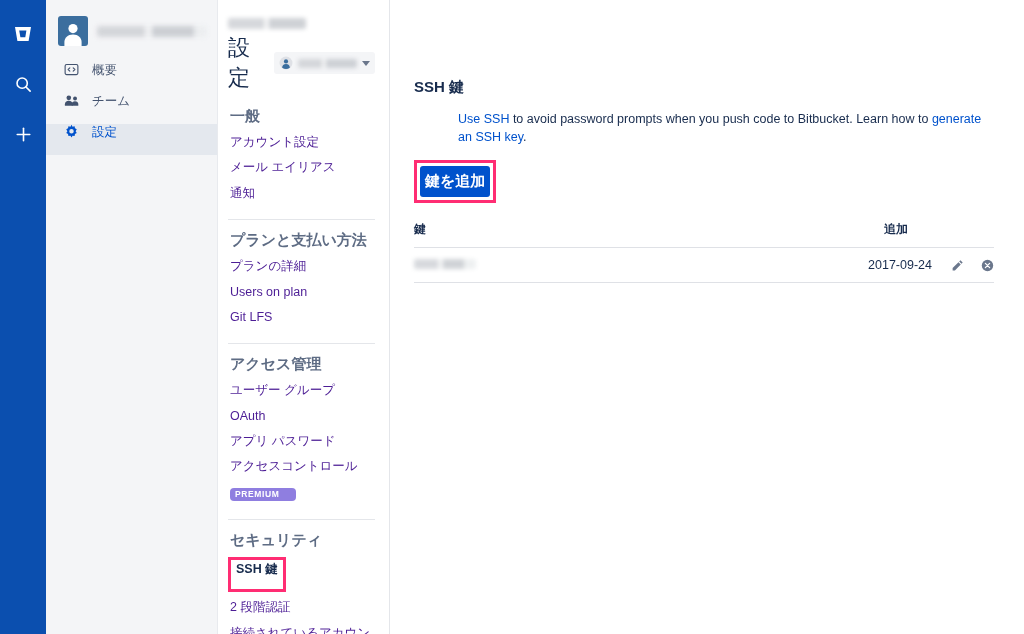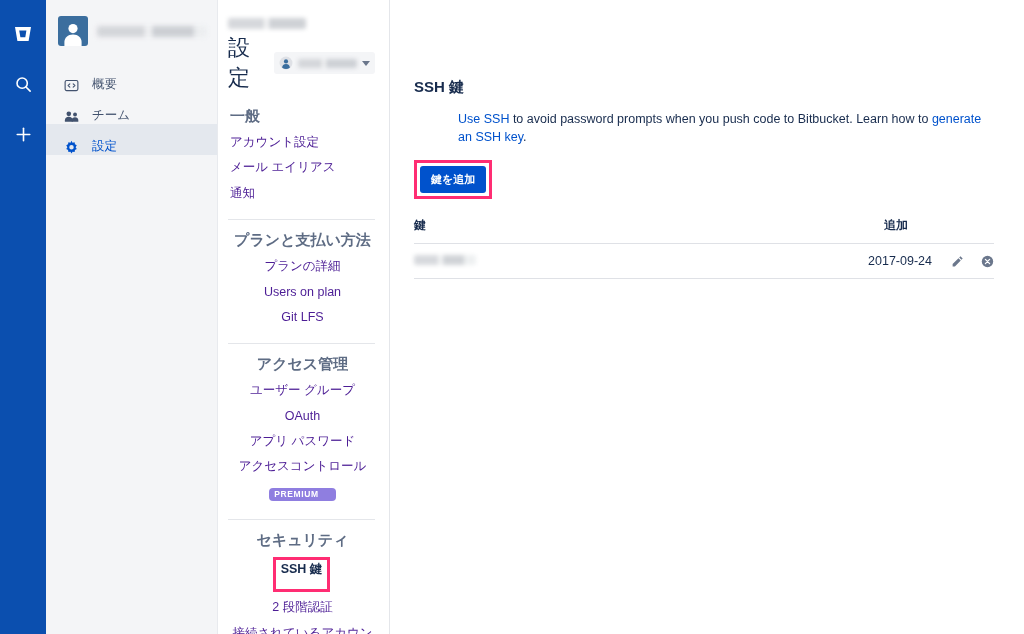--- a/index.html
+++ b/index.html
@@ -52,21 +52,21 @@
   .avatar-sq svg { display:block; }
   .blur-name {
     margin-left: 9px;
     height: 11px; flex: 1;
     background: linear-gradient(90deg,#d2d4d8 0 44%, #f1f2f4 44% 50%, #c9ccd1 50% 88%, #eceef0 88% 100%);
     filter: blur(2.4px);
     border-radius: 2px;
     opacity: .95;
   }
   .nav-item {
-    display: flex; align-items: flex-end;
+    display: flex; align-items: flex-start;
     height: 31px;
     padding-left: 18px;
     color: #42526E;
     cursor: pointer;
   }
   .nav-item .nav-ico {
     width: 22px; flex: 0 0 22px;
     display: flex; align-items: center; justify-content: flex-start;
     color: #42526E;
   }
@@ -101,21 +101,21 @@
   }
   .acct-select .mini-av { width: 14px; height: 14px; flex: 0 0 14px; }
   .acct-select .sel-blur {
     flex: 1; height: 9px; margin: 0 5px;
     background: linear-gradient(90deg,#d4d6da 0 40%, #f2f3f4 40% 47%, #cdd0d5 47% 100%);
     filter: blur(2px); border-radius: 2px;
   }
   .caret { width: 0; height: 0; border-left: 4px solid transparent; border-right: 4px solid transparent; border-top: 5px solid #6B778C; }
 
   .sgroup { padding-bottom: 8px; }
-  .sgroup + .sgroup { border-top: 1px solid #E4E6EA; padding-top: 9px; text-align: center; }
+  .sgroup + .sgroup { border-top: 1px solid #E4E6EA; padding-top: 9px; }
   .sgroup-title { font-size: 15px; font-weight: bold; color: #5E6C84; margin: 2px 0 9px 2px; }
   .slink {
     display: block; font-size: 12.5px; color: #4c1d95;
     margin: 0 0 11px 2px; cursor: pointer; line-height: 1.15;
   }
   .slink.current {
     color: #172B4D; font-weight: bold;
     display: inline-block;
     background: #fff;
     padding: 1px 4px;
@@ -139,22 +139,22 @@
   
   .main { flex: 1; padding: 78px 0 0 0; background: #fff; }
   .main-inner { padding: 0 30px 0 24px; }
   .main-title { font-size: 15px; font-weight: bold; color: #172B4D; margin-bottom: 14px; }
   .main-desc { font-size: 12.5px; color: #172B4D; margin-bottom: 16px; line-height: 1.4; margin-left: 44px; }
   .main-desc a { color: #0052CC; text-decoration: none; }
   .btn-wrap.hl-box { display: inline-block; border: 3px solid #FF2D73; padding: 3px; background:#fff; margin-bottom: 16px; }
   .btn-primary {
     display: inline-block;
     background: #0052CC; color: #fff;
-    font-size: 11px; font-weight: bold;
-    padding: 6px 11px; border-radius: 3px;
+    font-size: 15px; font-weight: bold;
+    padding: 6px 5px; border-radius: 3px;
     border: none; cursor: pointer;
     font-family: inherit;
   }
   table.keys { width: 100%; border-collapse: collapse; margin-top: 2px; }
   table.keys th {
     text-align: left; font-size: 12px; font-weight: bold; color: #172B4D;
     padding: 0 0 9px 0; border-bottom: 1px solid #DFE1E6;
   }
   table.keys th.c-added { text-align: right; padding-right: 24px; }
   table.keys th.c-act { width: 62px; }

